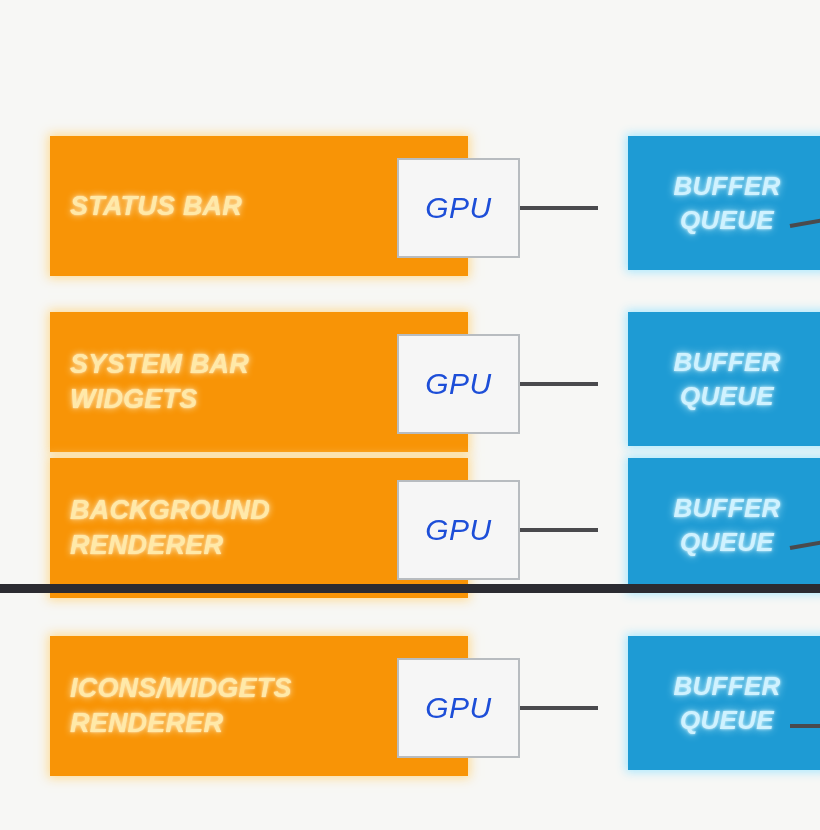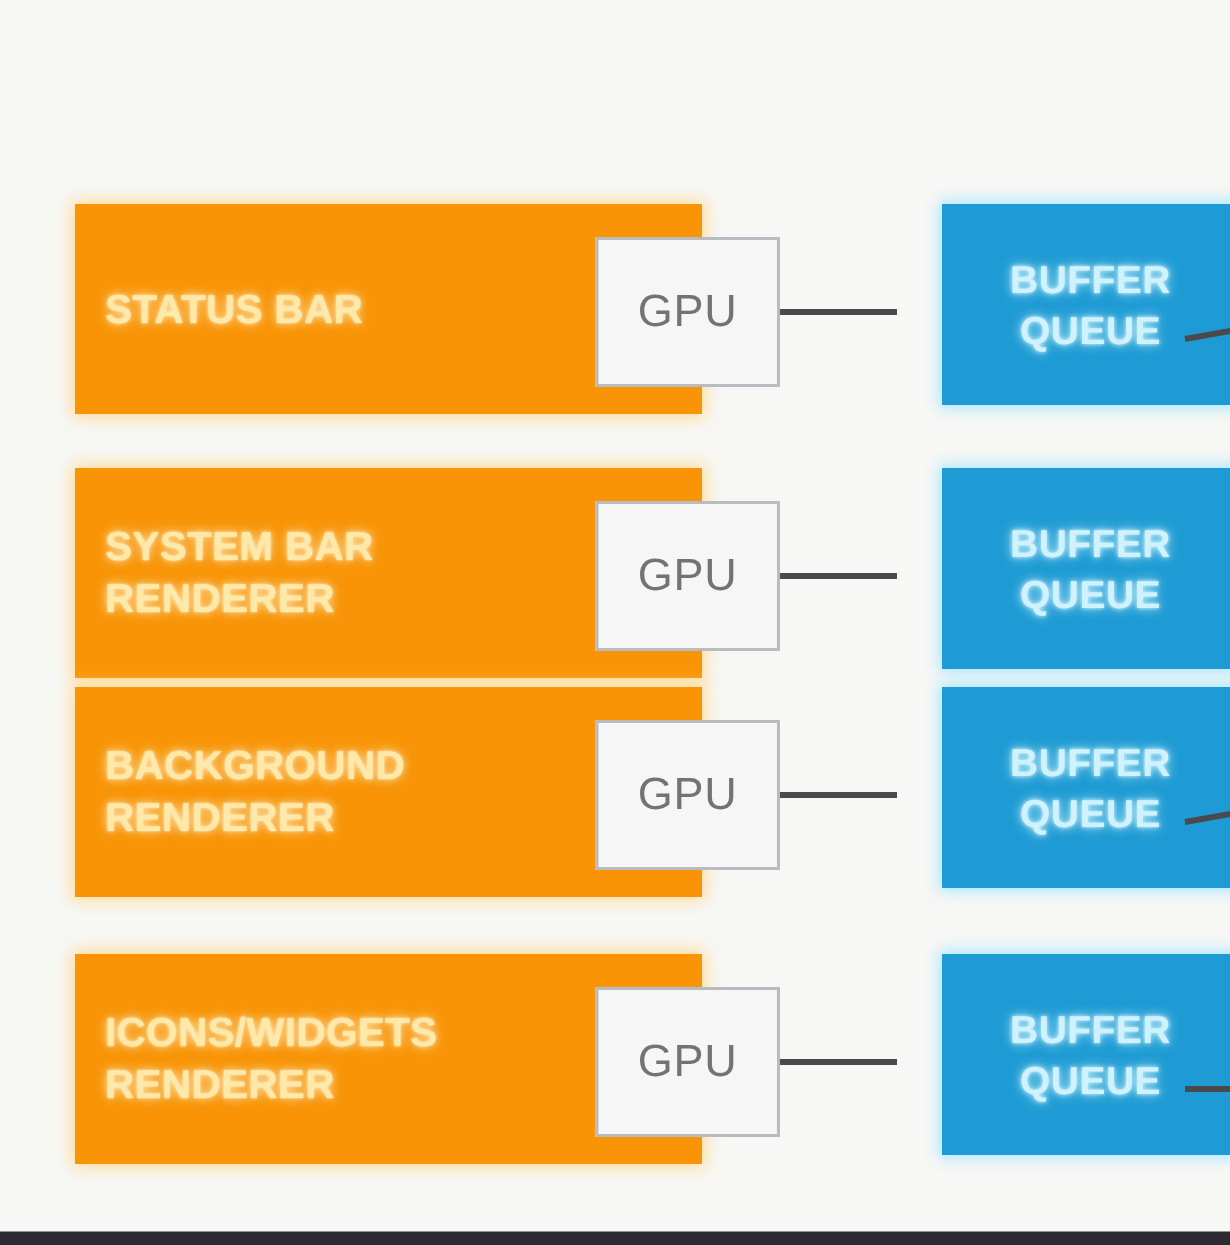--- a/index.html
+++ b/index.html
@@ -13,21 +13,22 @@
     font-family: "Liberation Sans", sans-serif;
     overflow: hidden;
     position: relative;
   }
 
   #diagram {
     position: absolute;
     left: 0;
     top: 0;
     width: 820px;
-    height: 830px;
+    height: 593px;
+    font-style: italic;
   }
 
   
   .row {
     position: absolute;
     left: 0;
     width: 820px;
     height: 140px;
   }
 
@@ -66,21 +67,21 @@
     height: 100px;
     background: #f6f6f6;
     border: 2px solid #b8bcc0;
     box-sizing: border-box;
     display: flex;
     align-items: center;
     justify-content: center;
     z-index: 3;
   }
   .gpu-label {
-    color: #737373;
+    color: #1d4ed8;
     font-size: 30px;
     font-weight: normal;
     letter-spacing: 0.5px;
   }
 
   
   .connector-in {
     position: absolute;
     left: 518px;
     top: 70px;
@@ -160,21 +161,21 @@
     <div class="buffer">
       <div class="buffer-label">BUFFER
 QUEUE</div>
     </div>
     <div class="connector-out"></div>
   </div>
 
   <div class="row" style="top:312px;">
     <div class="producer">
       <div class="producer-label">SYSTEM BAR
-RENDERER</div>
+WIDGETS</div>
     </div>
     <div class="gpu-box">
       <span class="gpu-label">GPU</span>
     </div>
     <div class="connector-in"></div>
     <div class="buffer">
       <div class="buffer-label">BUFFER
 QUEUE</div>
     </div>
 

